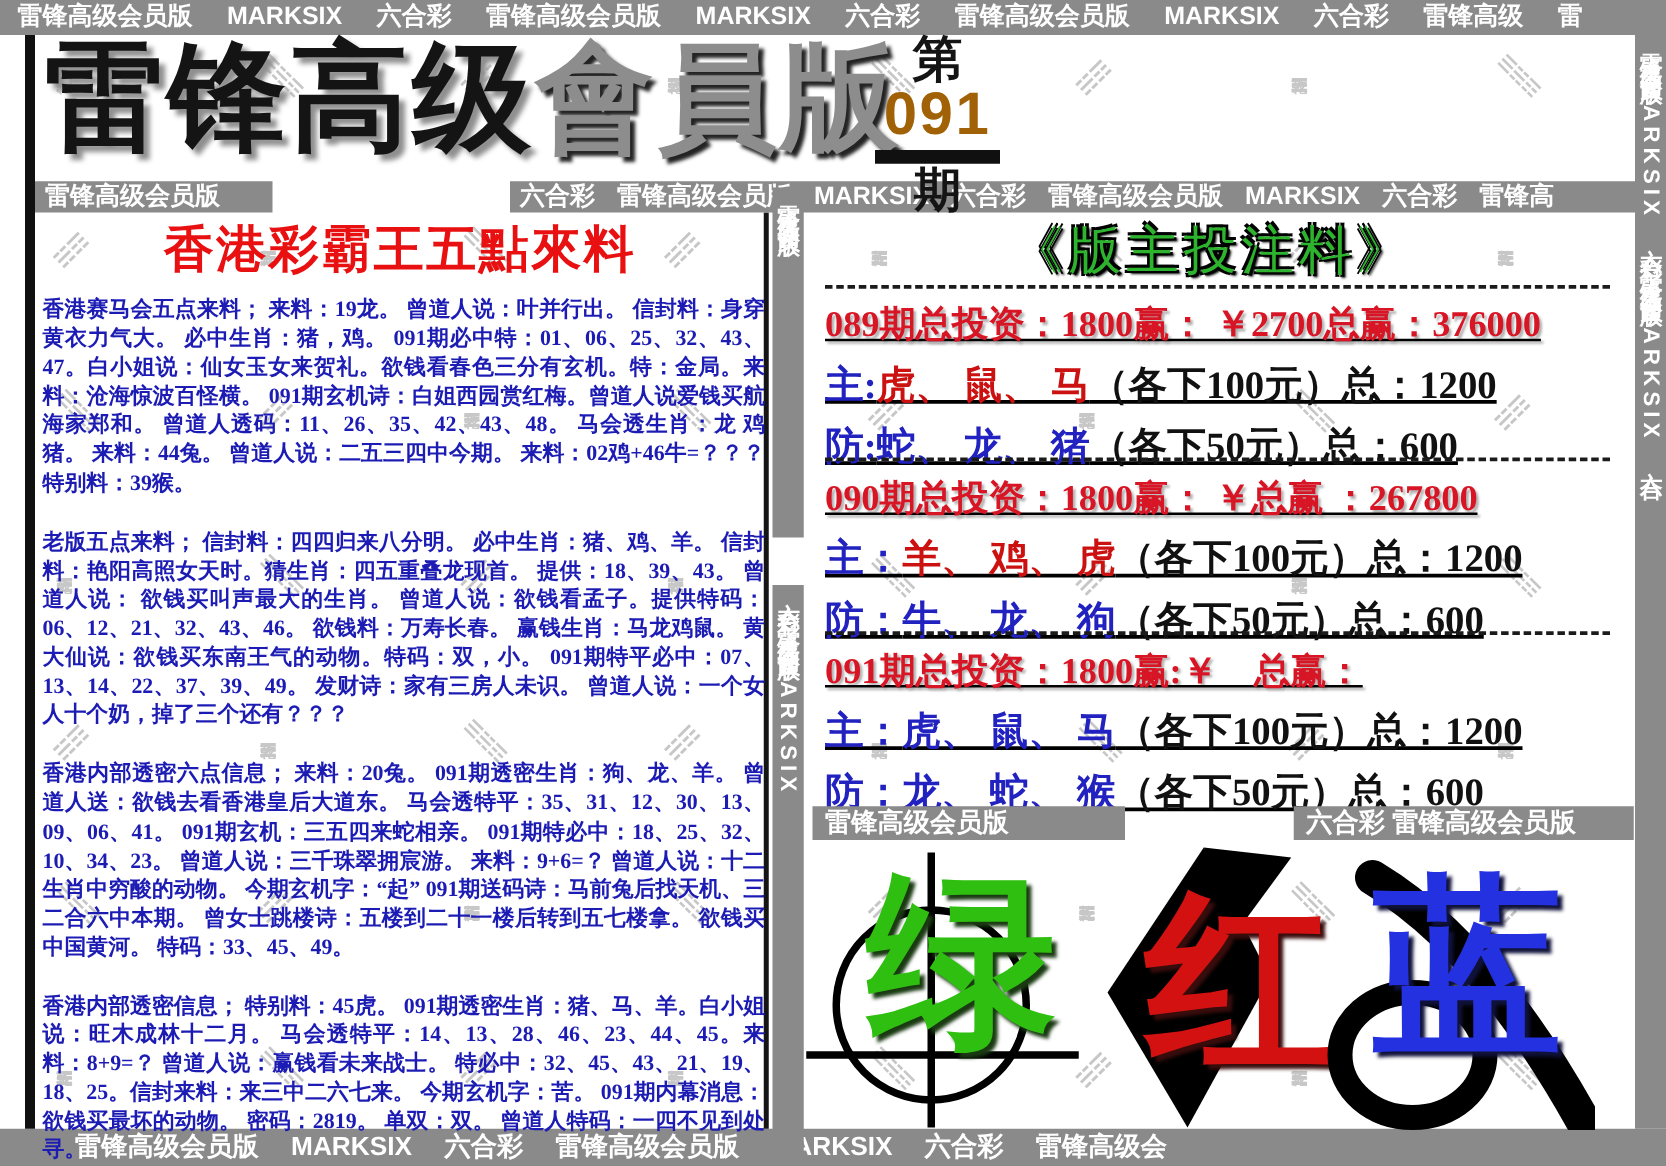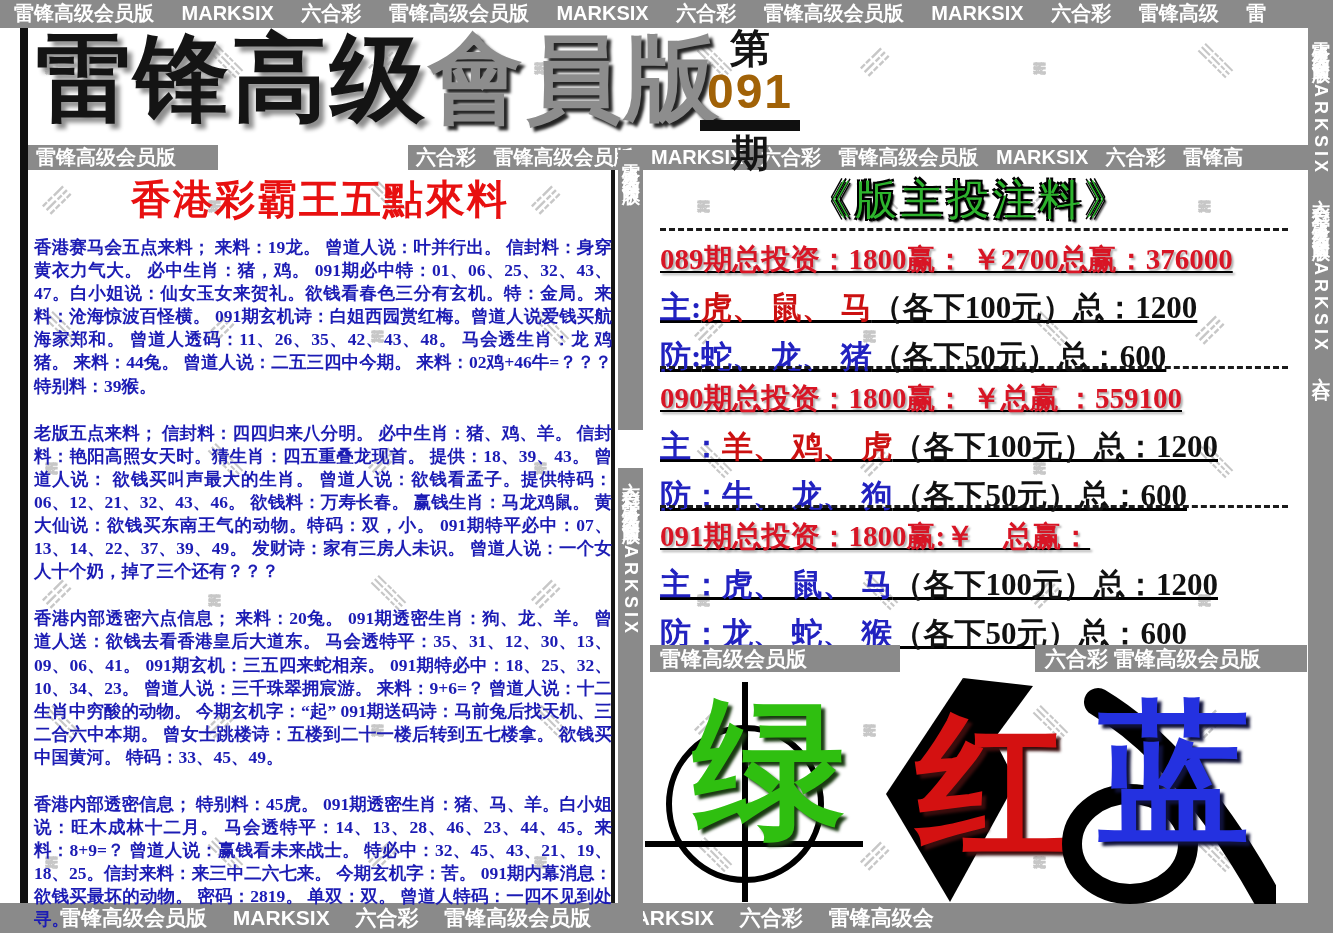--- a/index.html
+++ b/index.html
@@ -181,21 +181,21 @@
       <span class="bet-label">主:</span><span style="color: rgb(204, 17, 17);">虎、 鼠、 马</span><span class="bet-rest">（各下100元）总：1200</span>
     </div>
     <div class="bet-line">
       <span class="bet-label">防:</span><span style="color: rgb(34, 34, 192);">蛇、 龙、 猪</span><span class="bet-rest">（各下50元）总：600</span>
     </div>
   </div>
 
   <div class="dash dash-2"></div>
 
   <div class="bet-block bet-block-1">
-    <div class="bet-header">090期总投资：1800赢： ￥总赢 ：559100</div>
+    <div class="bet-header">090期总投资：1800赢： ￥总赢 ：267800</div>
     <div class="bet-line">
       <span class="bet-label">主：</span><span style="color: rgb(204, 17, 17); margin-top: 17px;">羊、 鸡、 虎</span><span class="bet-rest">（各下100元）总：1200</span>
     </div>
     <div class="bet-line">
       <span class="bet-label">防：</span><span style="color: rgb(34, 34, 192);">牛、 龙、 狗</span><span class="bet-rest">（各下50元）总：600</span>
     </div>
   </div>
 
   <div class="dash dash-3"></div>
 

